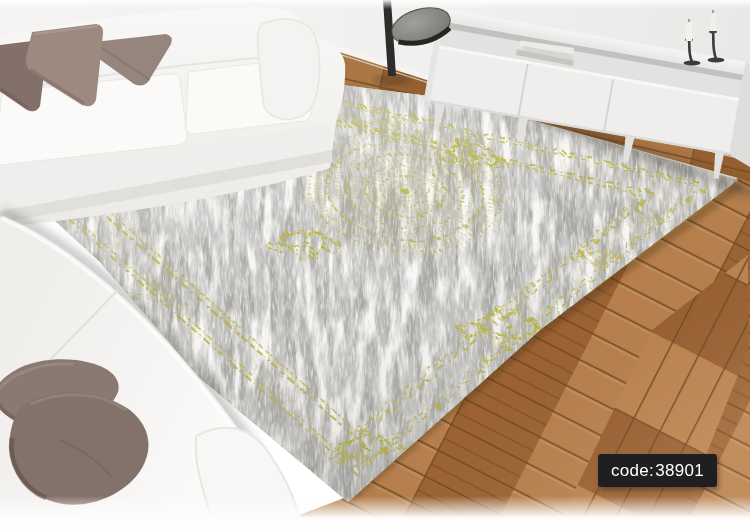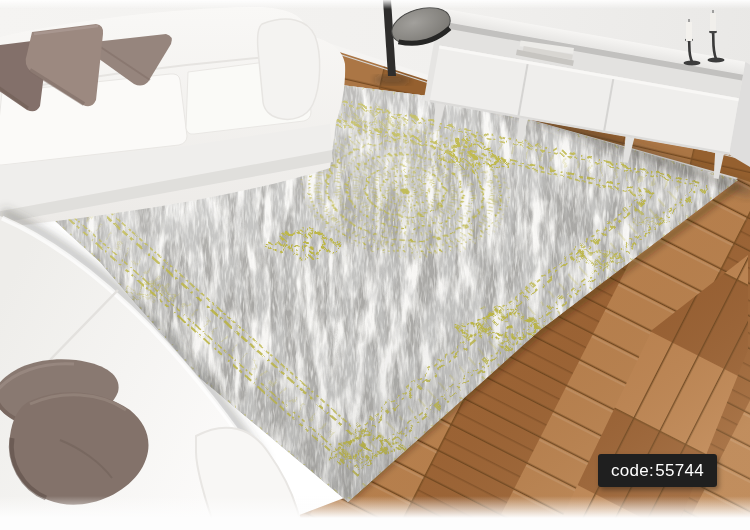--- a/index.html
+++ b/index.html
@@ -283,15 +283,15 @@
       <path d="M60,440 C80,448 100,462 112,478" stroke="#6e5d55" stroke-width="2" opacity="0.5" fill="none"></path>
     </g>
   </g>
 
   <rect x="0" y="0" width="750" height="9" fill="url(#fadeTop)"></rect>
   <rect x="0" y="496" width="750" height="34" fill="url(#fadeBot)"></rect>
 </svg>
 
   <div class="code-badge">
     <span>code:</span>
-    <span>55744</span>
+    <span>38901</span>
   </div>
 </div>
 
 </body></html>

